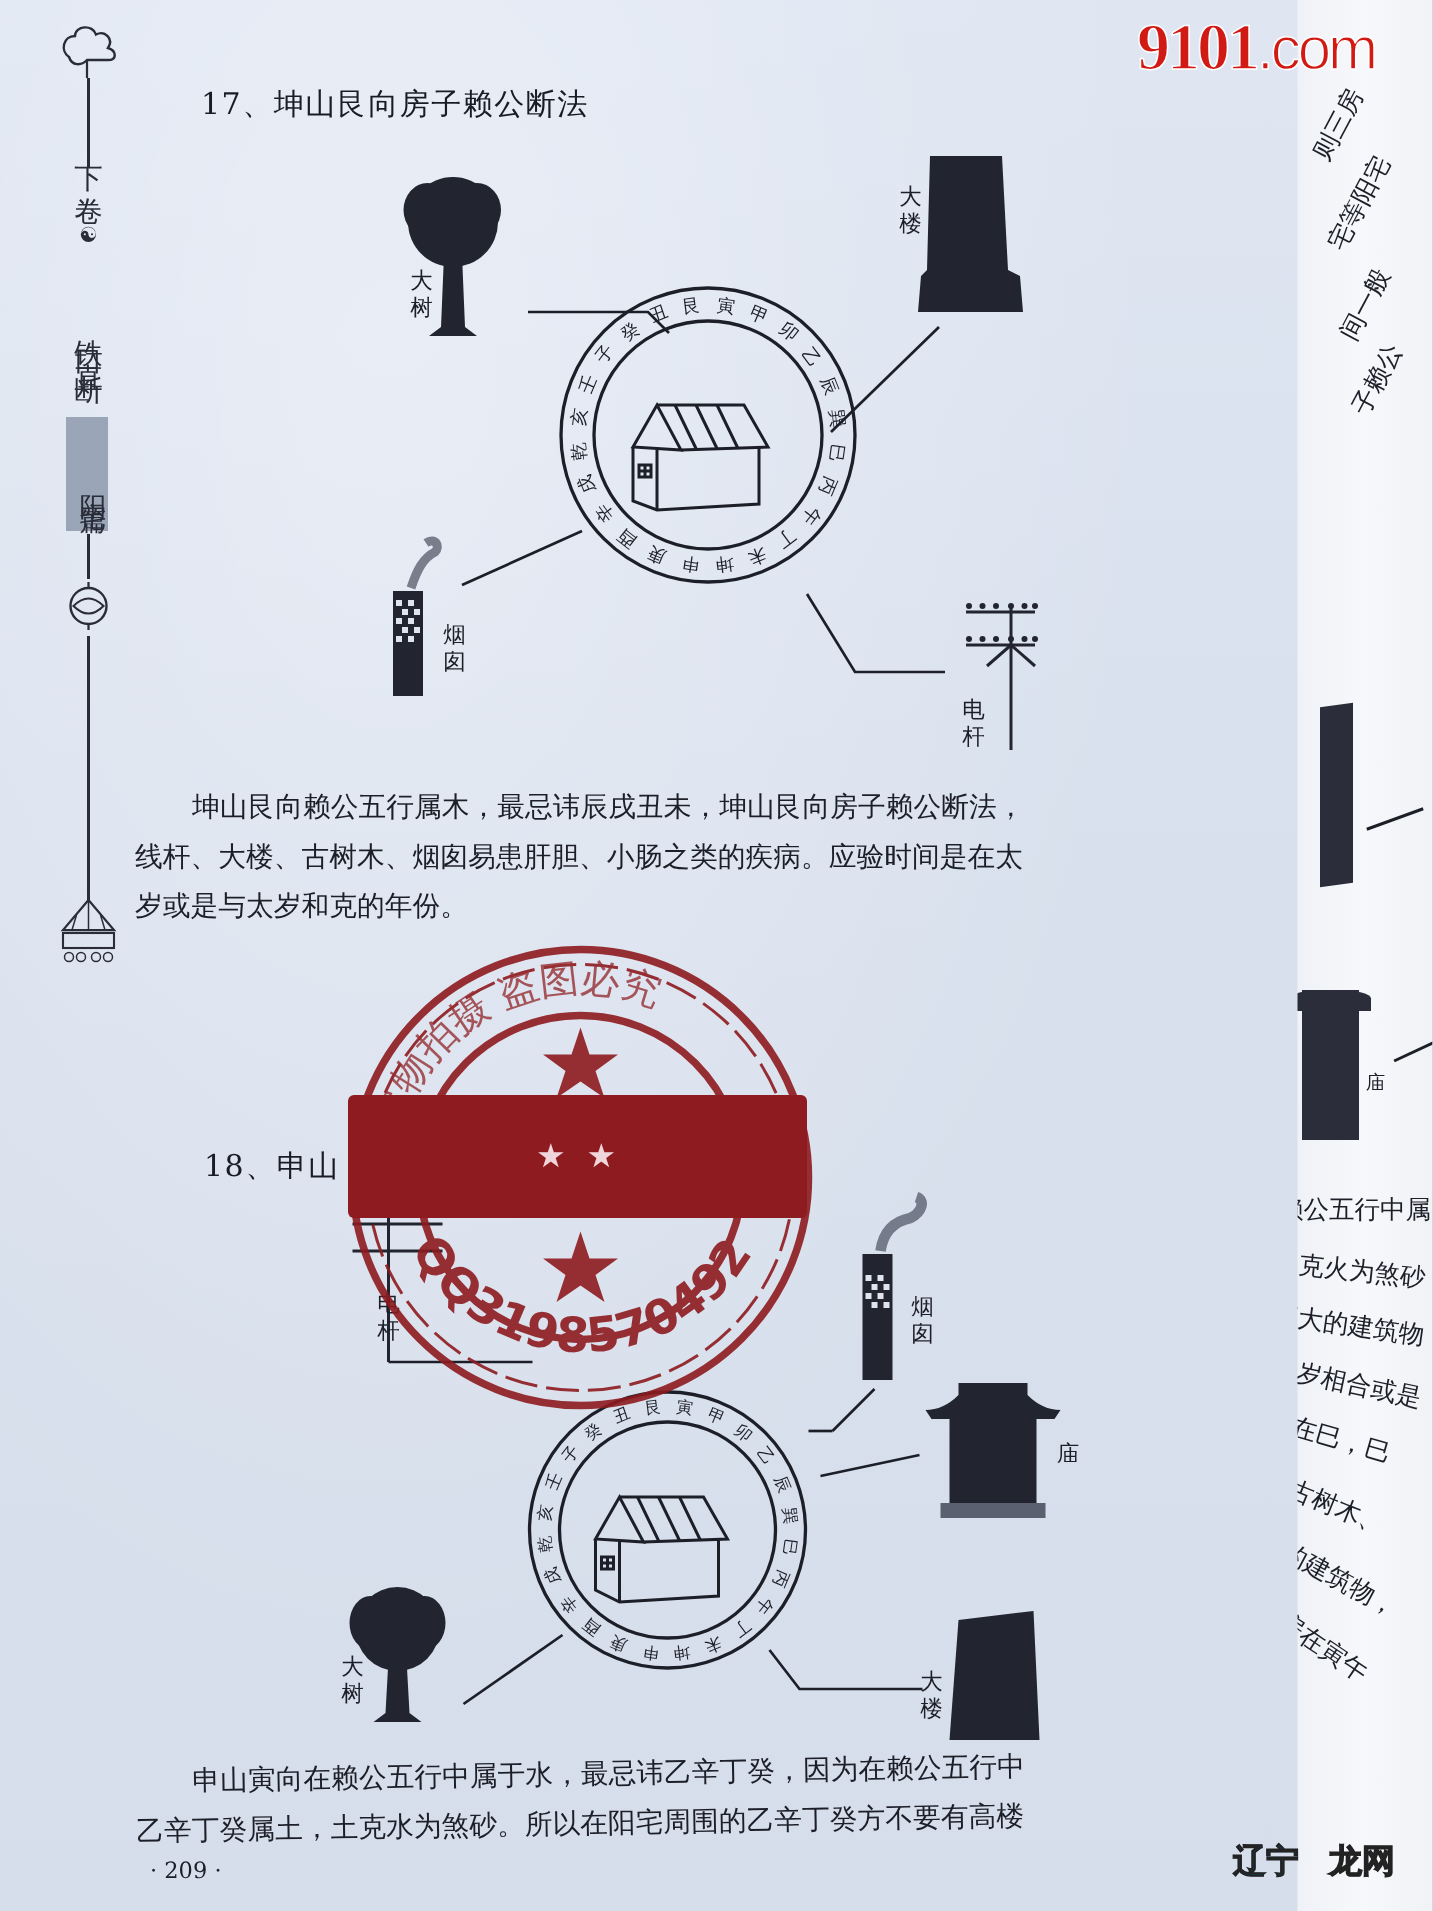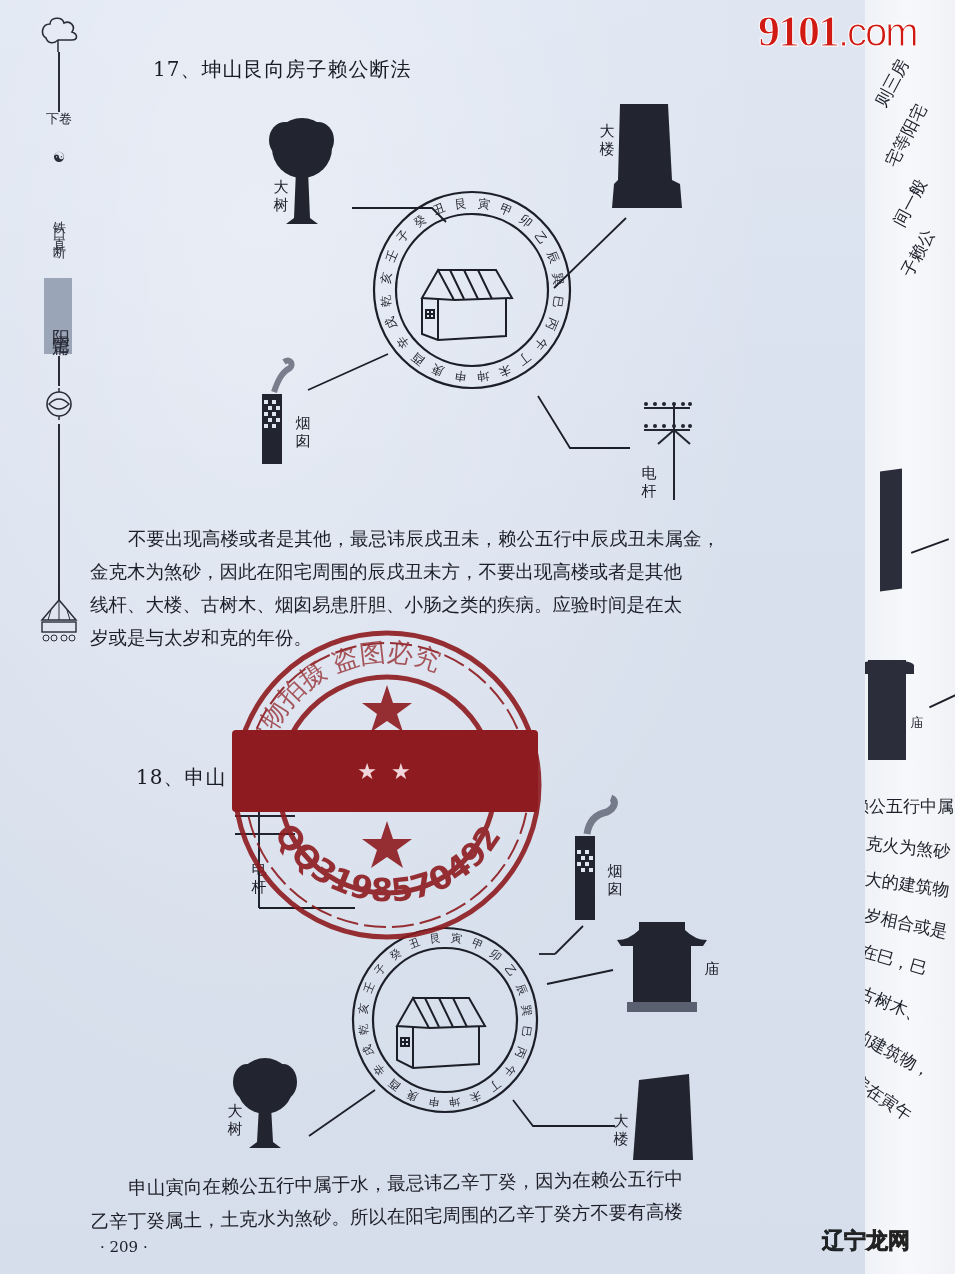--- a/index.html
+++ b/index.html
@@ -21,38 +21,38 @@
     position:absolute; left:0; top:0; width:22px; height:100%;
     background:linear-gradient(90deg,#aab1bd,#dfe3ea);
   }
   .gray-gap {
     position:absolute; left:740px; top:0; width:120px; height:300px;
     background:linear-gradient(180deg,#c2c7cf,#cdd2d9);
   }
 
   
   .margin-line { position:absolute; left:58px; width:1.5px; background:#2a2d38; }
-  .margin-text { position:absolute; left:46px; width:26px; font-family:"DejaVu Sans","Liberation Sans",sans-serif; font-size:13px; line-height:22px; text-align:center; color:#2a2d38; }
+  .margin-text { position:absolute; left:46px; width:26px; font-family:"DejaVu Sans","Liberation Sans",sans-serif; font-size:19px; line-height:22px; text-align:center; color:#2a2d38; }
   .margin-highlight { position:absolute; left:44px; top:278px; width:28px; height:76px; background:#9aa6b8; }
   .ornament { position:absolute; }
 
   .heading { position:absolute; font-size:20px; letter-spacing:1px; color:#1a1c25; white-space:nowrap; }
   .para { position:absolute; left:90px; width:765px; font-family:"DejaVu Sans","Liberation Sans",sans-serif; font-size:18.5px; line-height:33px; color:#1d1f28; }
   .para p { white-space:nowrap; }
   .indent { padding-left:38px; }
 
   .label { position:absolute; font-family:"DejaVu Sans","Liberation Sans",sans-serif; font-size:15px; line-height:18px; width:18px; text-align:center; color:#1d1f28; }
 
   .page-num { position:absolute; left:100px; top:1238px; font-size:15px; color:#1d1f28; }
 
   .watermark-top { position:absolute; left:758px; top:6px; font-family:"Liberation Serif","DejaVu Serif",serif; font-size:44px; font-weight:bold; color:#d11a14; letter-spacing:-2px; -webkit-text-stroke:1px #fff; }
   .watermark-top .dotcom { font-family:"Liberation Sans","DejaVu Sans",sans-serif; font-weight:normal; font-size:40px; }
   .watermark-bottom { position:absolute; left:822px; top:1226px; font-family:"DejaVu Sans","Liberation Sans",sans-serif; font-weight:bold; font-size:22px; }
   .watermark-bottom .a { color:#0c4a6e; -webkit-text-stroke:0.6px #222; }
-  .watermark-bottom .b { color:#404040; -webkit-text-stroke:0.8px #222; }
+  .watermark-bottom .b { color:#404040;padding-left:20px; -webkit-text-stroke:0.8px #222; }
 
   .stamp-banner {
     position:absolute; left:232px; top:730px; width:306px; height:82px;
     background:#8e1b1f; color:#fff; border-radius:4px;
     display:flex; align-items:center; justify-content:center;
     font-family:"DejaVu Sans","Liberation Sans",sans-serif; font-weight:bold; font-size:40px; letter-spacing:2px;
   }
   .stamp-banner .star { font-size:22px; color:#f0d6da; margin:0 6px; }
 
   .right-text { position:absolute; font-family:"DejaVu Sans","Liberation Sans",sans-serif; font-size:17px; color:#1d1f28; white-space:nowrap; transform-origin:left top; }
@@ -109,21 +109,21 @@
   <svg class="ornament" style="left:36px;top:598px;" width="46" height="50" viewBox="0 0 46 50">
     <path d="M23 2 L6 22 L40 22 Z" fill="none" stroke="#2a2d38" stroke-width="1.5"></path>
     <path d="M23 2 L23 22 M15 12 L12 22 M31 12 L34 22" stroke="#2a2d38" stroke-width="1"></path>
     <rect x="6" y="24" width="34" height="10" fill="none" stroke="#2a2d38" stroke-width="1.4"></rect>
     <circle cx="10" cy="40" r="3" fill="none" stroke="#2a2d38"></circle>
       <circle cx="18" cy="40" r="3" fill="none" stroke="#2a2d38"></circle>
       <circle cx="28" cy="40" r="3" fill="none" stroke="#2a2d38"></circle>
       <circle cx="36" cy="40" r="3" fill="none" stroke="#2a2d38"></circle>
   </svg>
 
-  <div class="heading" style="left:153px;top:56px;">17、坤山艮向房子赖公断法</div>
+  <div class="heading" style="left:134px;top:56px;">17、坤山艮向房子赖公断法</div>
 
   <svg style="position:absolute;left:260px;top:100px;" width="440" height="410" viewBox="0 0 440 410">
 
     <g>
       <ellipse cx="42" cy="48" rx="30" ry="30" fill="#22252f"></ellipse>
       <ellipse cx="25" cy="40" rx="16" ry="18" fill="#22252f"></ellipse>
       <ellipse cx="58" cy="40" rx="16" ry="18" fill="#22252f"></ellipse>
       <path d="M36 70 L34 118 L26 124 L58 124 L50 118 L48 70 Z" fill="#22252f"></path>
     </g>
 
@@ -217,22 +217,21 @@
       <span style="position: absolute; left: 396.443px; top: 229.437px; width: 14px; height: 14px; line-height: 14px; text-align: center; font-family: &quot;DejaVu Sans&quot;, sans-serif; font-size: 12px; color: rgb(29, 31, 40); transform: rotate(308deg);">子</span>
       <span style="position: absolute; left: 412.642px; top: 213.519px; width: 14px; height: 14px; line-height: 14px; text-align: center; font-family: &quot;DejaVu Sans&quot;, sans-serif; font-size: 12px; color: rgb(29, 31, 40); transform: rotate(323deg);">癸</span>
     </div>
 
   <div class="label" style="left:272px;top:178px;">大树</div>
   <div class="label" style="left:598px;top:122px;">大楼</div>
   <div class="label" style="left:294px;top:414px;">烟囱</div>
   <div class="label" style="left:640px;top:464px;">电杆</div>
 
   <div class="para" style="top:522px;">
-    <p class="indent">不要出现高楼或者是其他，最忌讳辰戌丑未，赖公五行中辰戌丑未属金，</p>
-    <p>金克木为煞砂，因此在阳宅周围的辰戌丑未方，不要出现高楼或者是其他</p>
+    <p class="indent">坤山艮向赖公五行属木，最忌讳辰戌丑未，坤山艮向房子赖公断法，</p>
     <p>线杆、大楼、古树木、烟囱易患肝胆、小肠之类的疾病。应验时间是在太</p>
     <p>岁或是与太岁和克的年份。</p>
   </div>
 
   <div class="heading" style="left:136px;top:736px;margin-top:28px;">18、申山</div>
 
   <svg style="position:absolute;left:225px;top:790px;" width="500" height="370" viewBox="0 0 500 370">
 
     <g stroke="#22252f" stroke-width="2" fill="none">
       <path d="M34 20 L34 118"></path>

